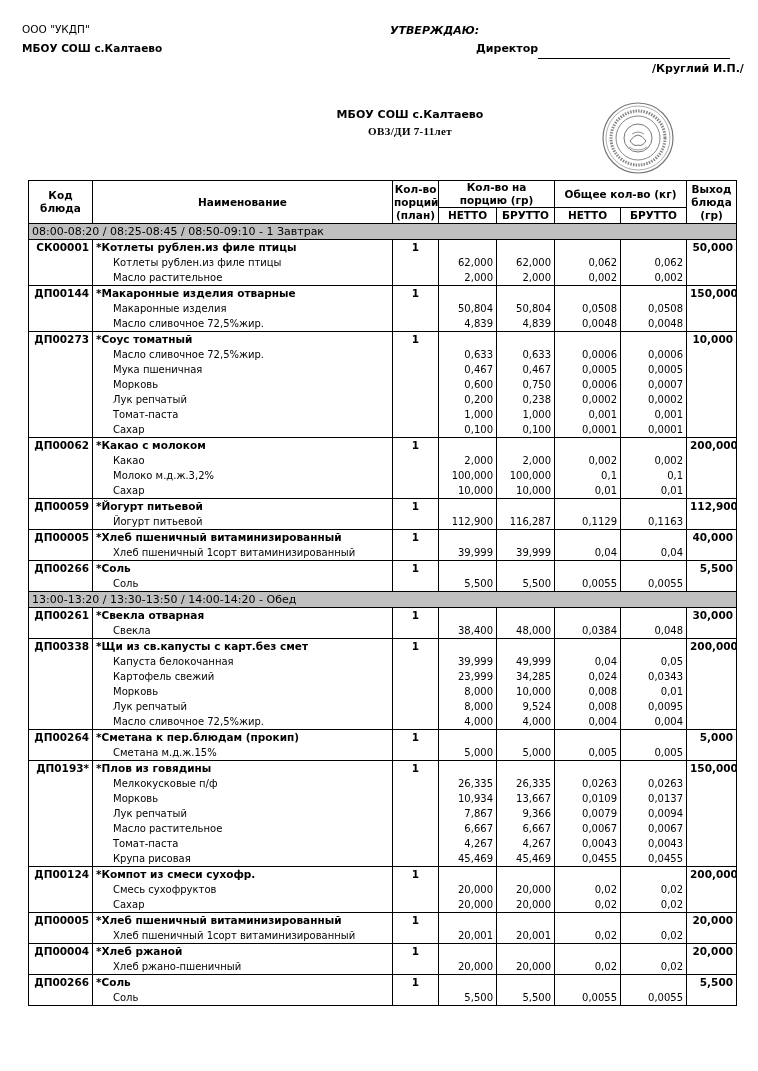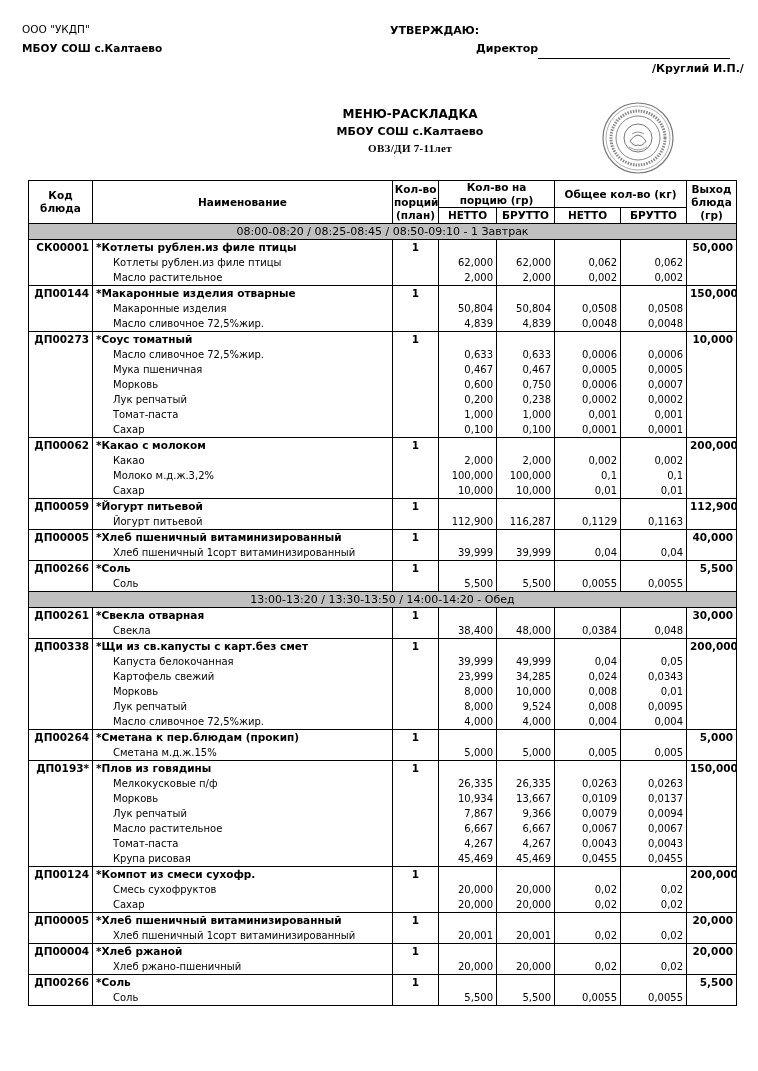--- a/index.html
+++ b/index.html
@@ -1,40 +1,40 @@
 <!DOCTYPE html>
 <html><head>
 <meta charset="utf-8">
 <style>
   html, body { margin:0; padding:0; background:#ffffff; }
   body { width:758px; height:1071px; position:relative; overflow:hidden;
          font-family: "DejaVu Sans", "Liberation Sans", sans-serif; color:#000; }
   .abs { position:absolute; white-space:nowrap; }
   .org { left:22px; top:23px; font-size:10.5px; }
   .school { left:22px; top:42px; font-size:10.5px; font-weight:bold; }
-  .approve { left:390px; top:24px; font-size:11px; font-weight:bold; }
+  .approve { left:390px; top:24px; font-size:11px; font-weight:bold;font-style:italic; }
   .director { left:476px; top:42px; font-size:11px; font-weight:bold; }
   .sign-line { left:538px; top:58px; width:192px; height:0; border-top:1px solid #000; }
   .signer { left:652px; top:62px; font-size:11px; font-weight:bold; }
   .title-block { left:260px; width:300px; top:106px; text-align:center; }
   .title-block div { line-height:17px; }
   .t1 { font-size:12px; font-weight:bold; }
   .t2 { font-size:10.5px; }
   .t3 { font-size:11px; font-weight:bold; }
   .t4 { font-size:11px; font-weight:bold; letter-spacing:0.3px;font-family:Liberation Serif, serif; }
   .stamp { left:601px; top:101px; width:74px; height:74px; }
 
   table.menu { position:absolute; left:28px; top:180px; width:708px;
                border-collapse:collapse; table-layout:fixed; font-size:10px; }
   table.menu td, table.menu th { border:1px solid #000; padding:0 3px; height:15px;
                line-height:15px; overflow:hidden; white-space:nowrap; }
   table.menu th { font-weight:bold; font-size:10.5px; text-align:center; line-height:13px; }
   th.h1 { height:36px; }
   th.h2 { height:14px; line-height:13px; font-size:10px;margin-top:33px; }
-  td.sec { background:#c0c0c0; text-align:center; font-size:11px; height:14px; line-height:14px; }
+  td.sec { background:#c0c0c0; font-size:11px; height:14px; line-height:14px; }
   tr.dish td { font-weight:bold; font-size:10.5px; border-bottom:none; }
   tr.dish td.code { text-align:right; padding-left:3px; }
   tr.dish td.qty { text-align:center; }
   tr.dish td.out { text-align:right; }
   tr.ing td { border-top:none; border-bottom:none; }
   tr.ing td.num { text-align:right; border-left:1px solid #000; border-right:1px solid #000; }
   tr.ing td.code, tr.ing td.qty, tr.ing td.out { border-top:none; }
   tr.ing td.name { font-size:10px;padding-left:20px; }
   tr.dish td.num { border-bottom:none; }
   tr.last td { border-bottom:1px solid #000; }
@@ -43,21 +43,20 @@
 <body>
 
 <div class="abs org">ООО  "УКДП"</div>
 <div class="abs school">МБОУ СОШ с.Калтаево</div>
 <div class="abs approve">УТВЕРЖДАЮ:</div>
 <div class="abs director">Директор</div>
 <div class="abs sign-line"></div>
 <div class="abs signer">/Круглий И.П./</div>
 
 <div class="abs title-block">
-  <div class="t1">МЕНЮ-РАСКЛАДКА</div>
   <div class="t3">МБОУ СОШ с.Калтаево</div>
   <div class="t4">ОВЗ/ДИ 7-11лет</div>
 </div>
 
 <div class="abs stamp">
   <svg width="74" height="74" viewBox="0 0 74 74">
     <circle cx="37" cy="37" r="35" fill="none" stroke="#777" stroke-width="1.2"></circle>
     <circle cx="37" cy="37" r="32" fill="none" stroke="#999" stroke-width="0.8"></circle>
     <circle cx="37" cy="37" r="27" fill="none" stroke="#888" stroke-width="3" stroke-dasharray="1.5 1.2"></circle>
     <circle cx="37" cy="37" r="22" fill="none" stroke="#777" stroke-width="0.9"></circle>

